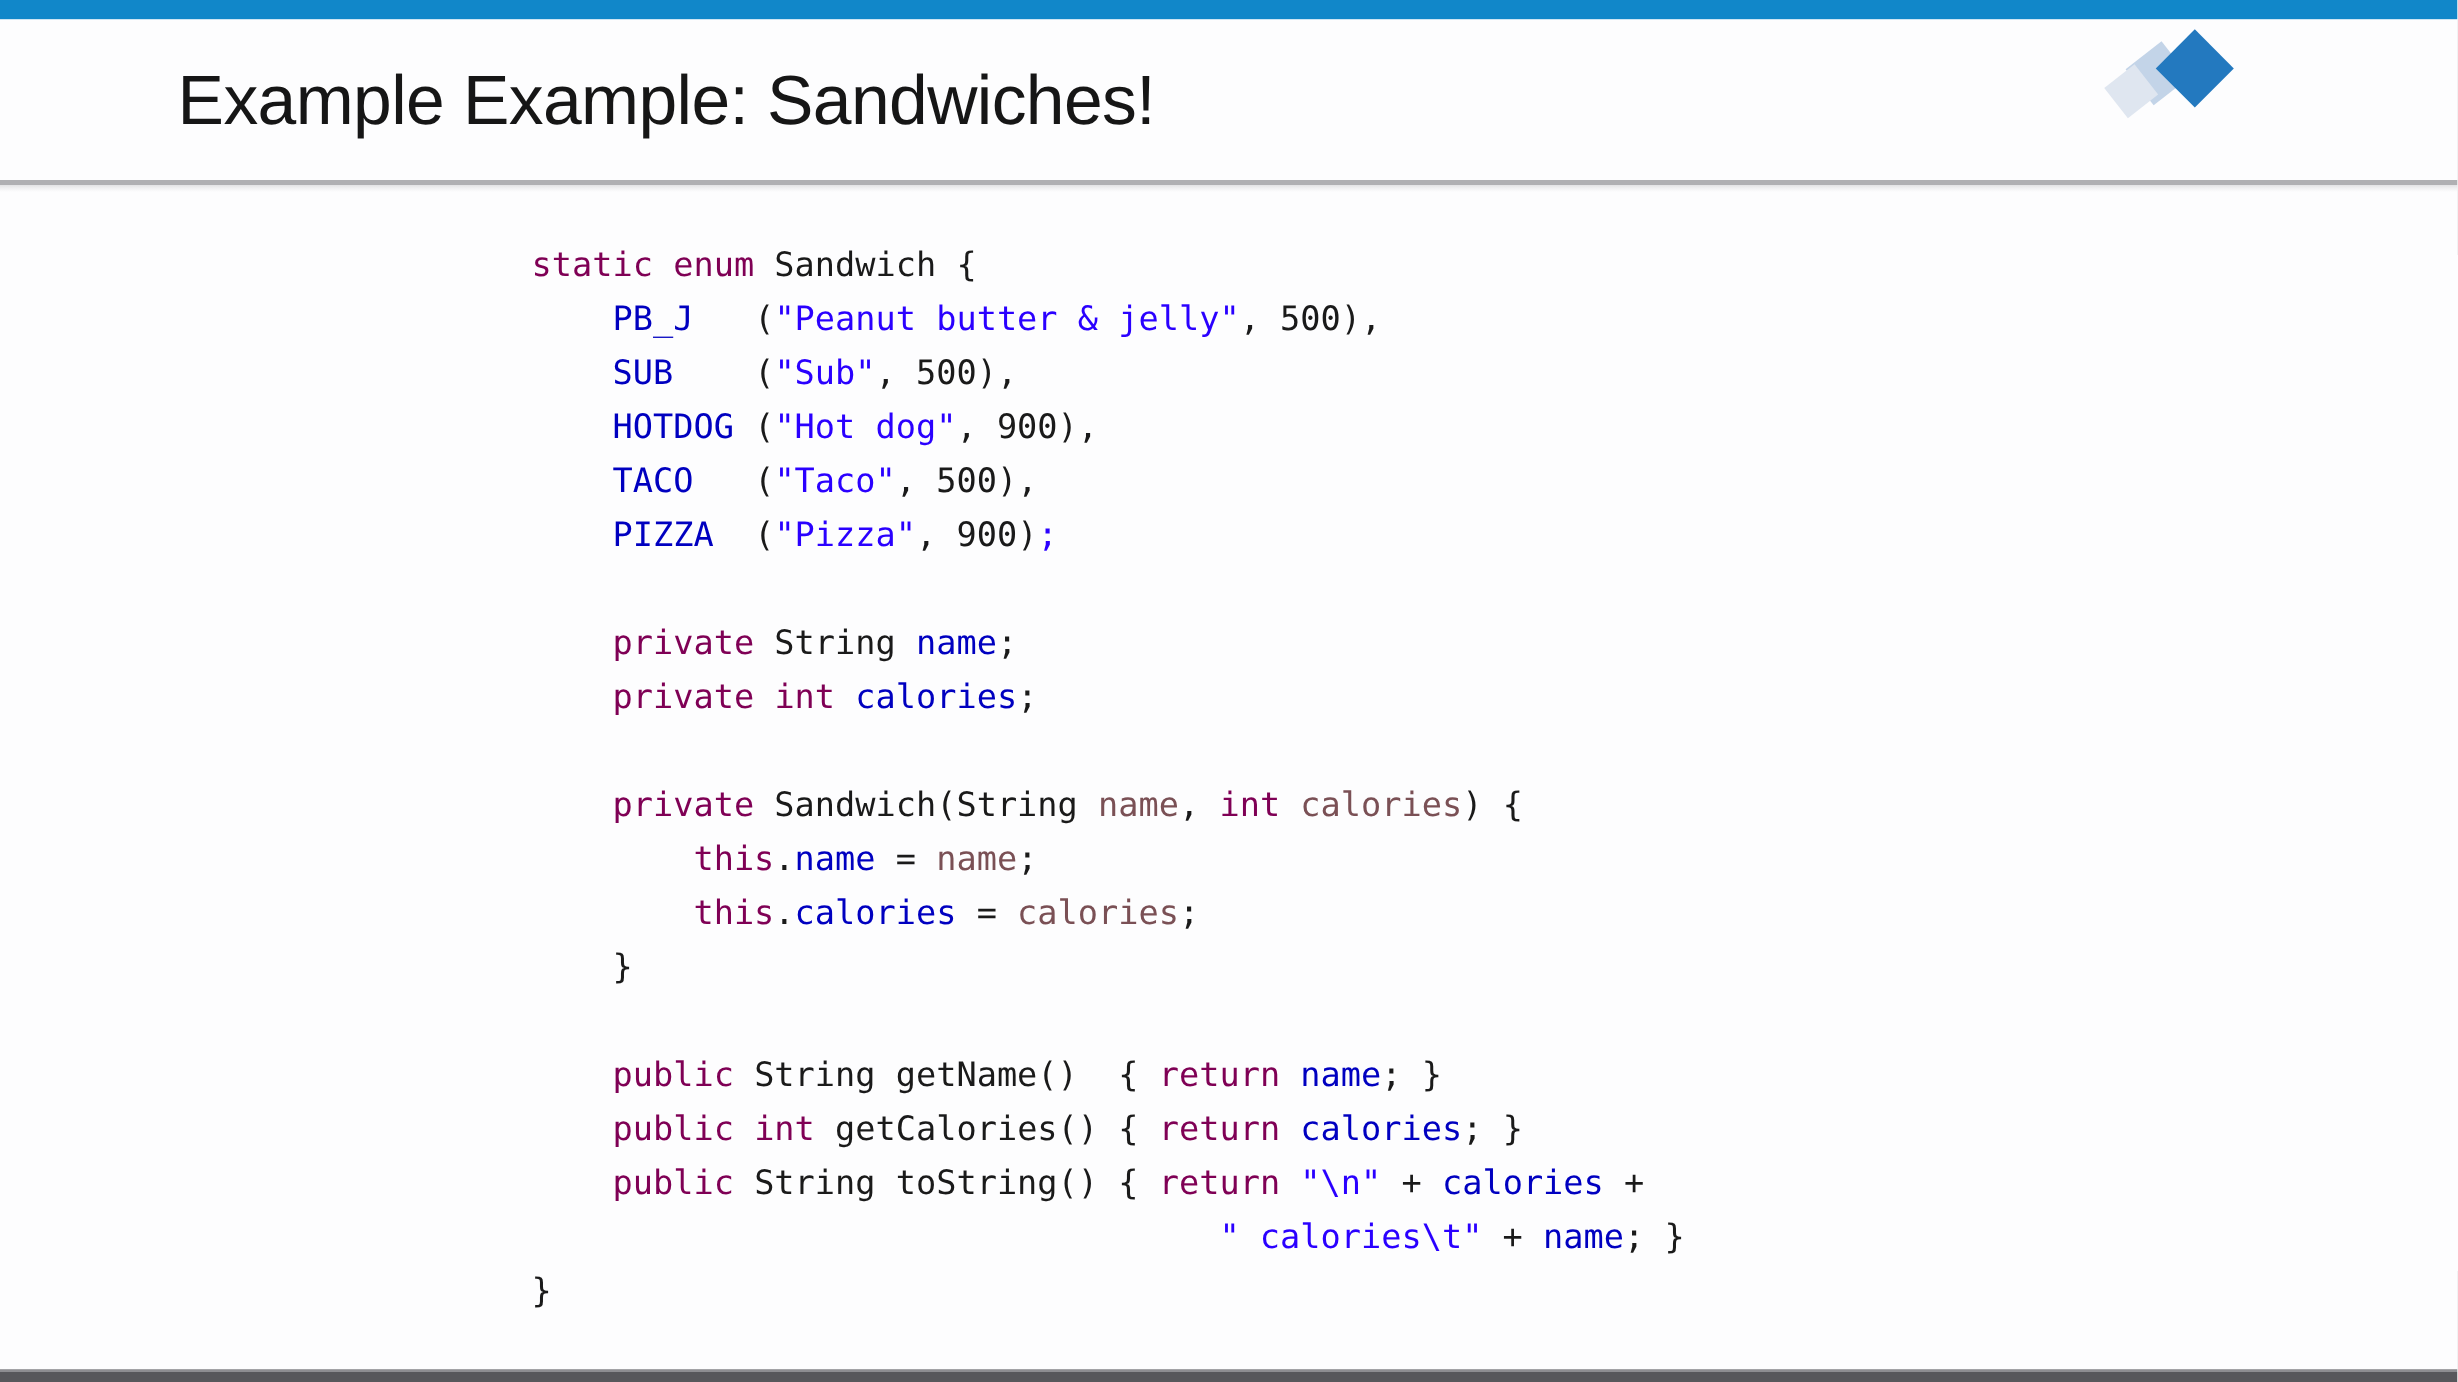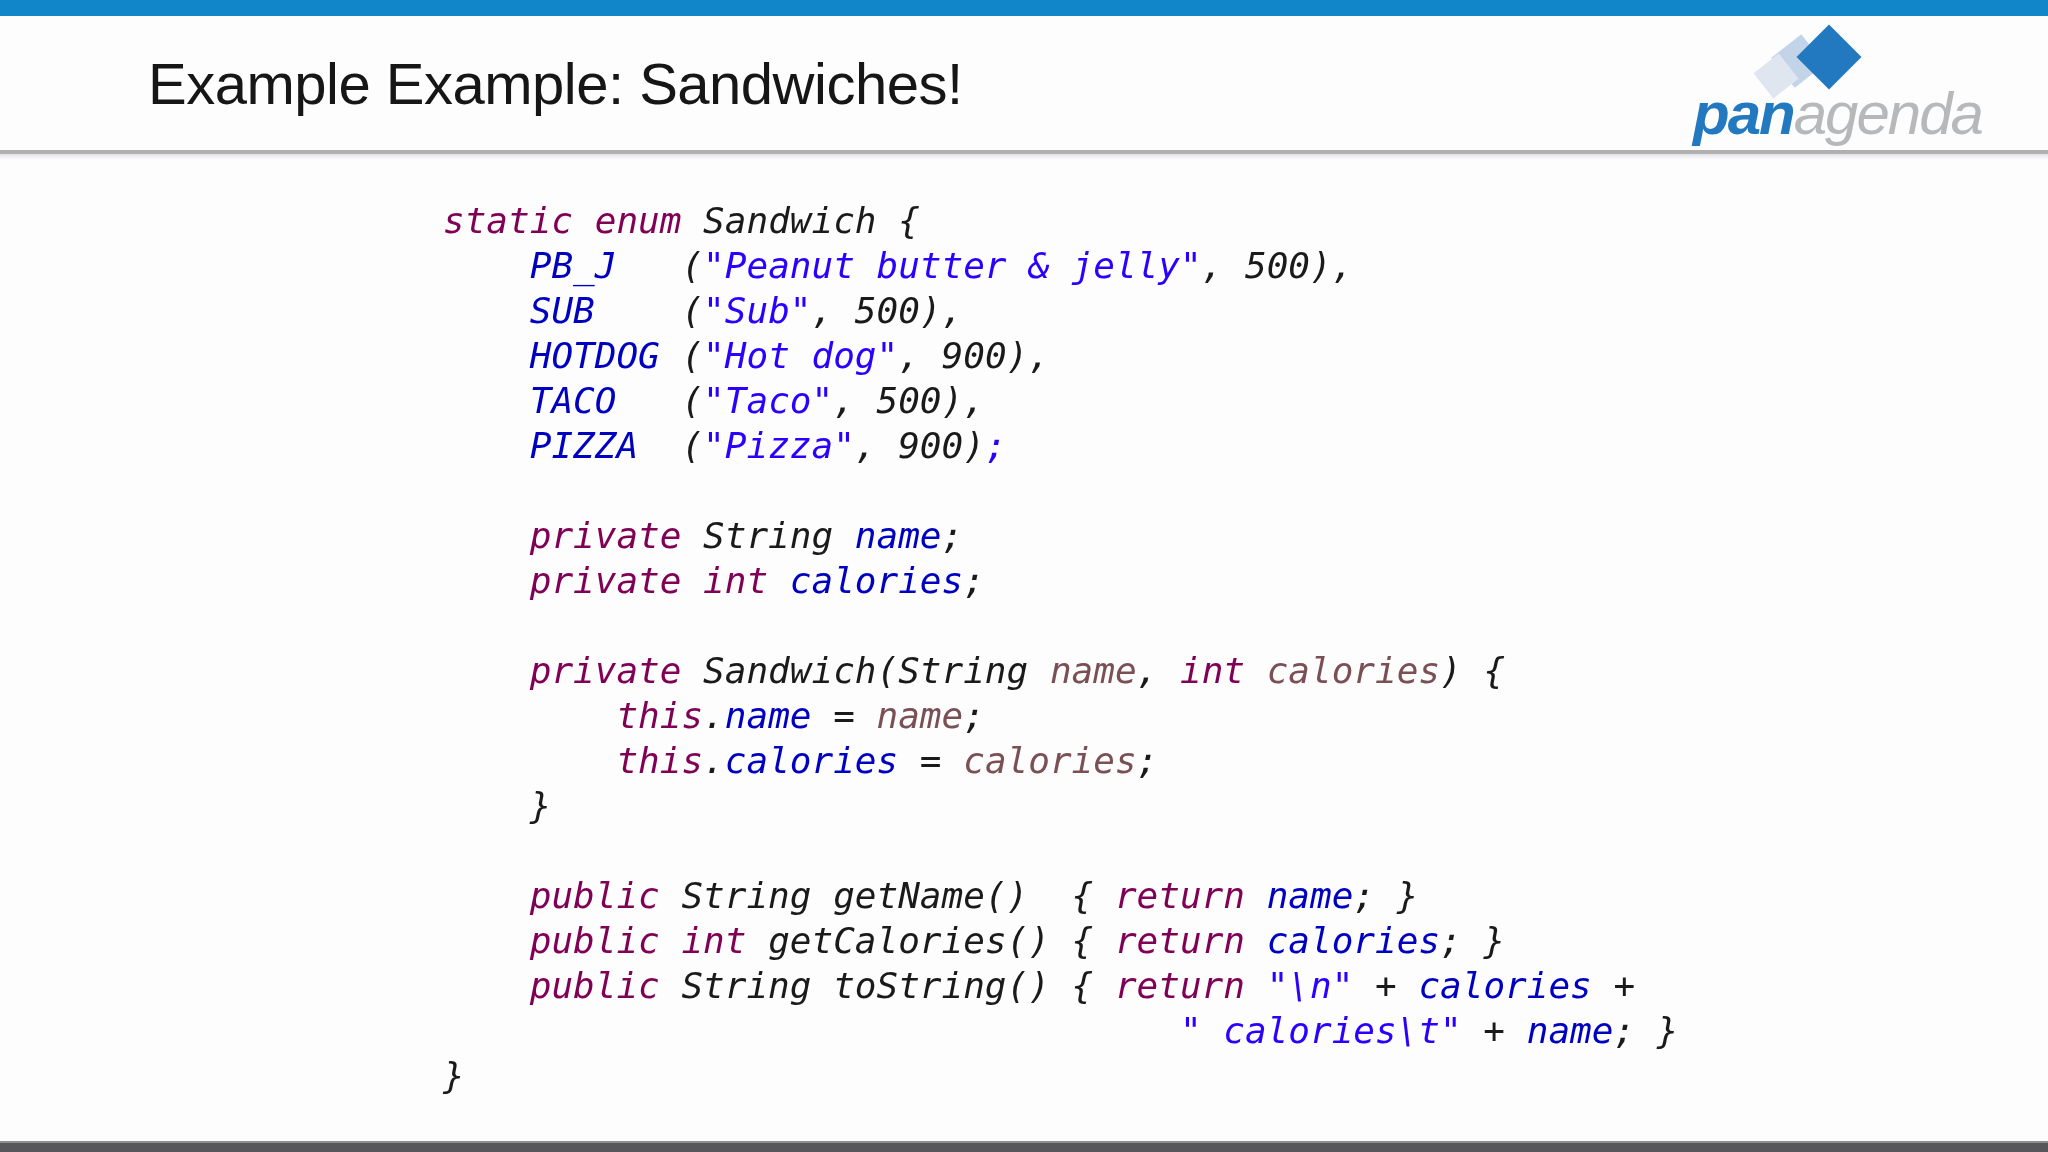--- a/index.html
+++ b/index.html
@@ -29,21 +29,21 @@
   .diamond.blue{left:116px;top:14px;width:46px;height:46px;background:var(--logo-blue,#2379bf);transform:rotate(45deg);z-index:3;}
   .brand{
     position:absolute;left:3px;top:64px;font-style:italic;font-size:60px;
     line-height:1;letter-spacing:-2px;white-space:nowrap;
   }
   .brand .pan{font-weight:bold;color:var(--logo-blue,#2379bf);}
   .brand .agenda{font-weight:400;color:var(--logo-gray,#b6b8ba);}
   .code-block{
     position:absolute;left:443px;top:198px;
     font-family:"DejaVu Sans Mono","Liberation Mono",monospace;
-    font-size:36px;line-height:45px;white-space:pre;font-style:italic;
+    font-size:28px;line-height:45px;white-space:pre;
   }
   .code-line{height:45px;}
   .tk-k{color:var(--tk-k,#7F0055);}
   .tk-p{color:var(--tk-p,#1a1a1a);}
   .tk-f{color:var(--tk-f,#0000C0);}
   .tk-s{color:var(--tk-s,#2A00FF);}
   .tk-v{color:var(--tk-v,#7A5055);}
   .bottom-bar{
     position:absolute;left:0;bottom:0;width:100%;height:11px;
     background:linear-gradient(to bottom,#8d8d91 0px,#8d8d91 2px,var(--footer,#57575b) 2px);
@@ -54,21 +54,20 @@
 
 <div class="slide">
   <div class="top-accent"></div>
 
   <div class="page-title">Example Example: Sandwiches!</div>
 
   <div class="logo">
     <div class="diamond medium"></div>
     <div class="diamond pale"></div>
     <div class="diamond blue"></div>
-    <div class="brand"><span class="pan">pan</span><span class="agenda">agenda</span></div>
   </div>
 
   <div class="header-divider"></div>
 
   <div class="code-block"><div class="code-line"><span class="tk-k">static</span><span class="tk-p"> </span><span class="tk-k">enum</span><span class="tk-p"> Sandwich {</span></div><div class="code-line"><span class="tk-p">    </span><span class="tk-f">PB_J</span><span class="tk-p">   (</span><span class="tk-s">"Peanut butter &amp; jelly"</span><span class="tk-p">, 500),</span></div><div class="code-line"><span class="tk-p">    </span><span class="tk-f">SUB</span><span class="tk-p">    (</span><span class="tk-s">"Sub"</span><span class="tk-p">, 500),</span></div><div class="code-line"><span class="tk-p">    </span><span class="tk-f">HOTDOG</span><span class="tk-p"> (</span><span class="tk-s">"Hot dog"</span><span class="tk-p">, 900),</span></div><div class="code-line"><span class="tk-p">    </span><span class="tk-f">TACO</span><span class="tk-p">   (</span><span class="tk-s">"Taco"</span><span class="tk-p">, 500),</span></div><div class="code-line"><span class="tk-p">    </span><span class="tk-f">PIZZA</span><span class="tk-p">  (</span><span class="tk-s">"Pizza"</span><span class="tk-p">, 900)</span><span class="tk-s">;</span></div><div class="code-line">&nbsp;</div><div class="code-line"><span class="tk-p">    </span><span class="tk-k">private</span><span class="tk-p"> String </span><span class="tk-f">name</span><span class="tk-p">;</span></div><div class="code-line"><span class="tk-p">    </span><span class="tk-k">private</span><span class="tk-p"> </span><span class="tk-k">int</span><span class="tk-p"> </span><span class="tk-f">calories</span><span class="tk-p">;</span></div><div class="code-line">&nbsp;</div><div class="code-line"><span class="tk-p">    </span><span class="tk-k">private</span><span class="tk-p"> Sandwich(String </span><span class="tk-v">name</span><span class="tk-p">, </span><span class="tk-k">int</span><span class="tk-p"> </span><span class="tk-v">calories</span><span class="tk-p">) {</span></div><div class="code-line"><span class="tk-p">        </span><span class="tk-k">this</span><span class="tk-p">.</span><span class="tk-f">name</span><span class="tk-p"> = </span><span class="tk-v">name</span><span class="tk-p">;</span></div><div class="code-line"><span class="tk-p">        </span><span class="tk-k">this</span><span class="tk-p">.</span><span class="tk-f">calories</span><span class="tk-p"> = </span><span class="tk-v">calories</span><span class="tk-p">;</span></div><div class="code-line"><span class="tk-p">    }</span></div><div class="code-line">&nbsp;</div><div class="code-line"><span class="tk-p">    </span><span class="tk-k">public</span><span class="tk-p"> String getName()  { </span><span class="tk-k">return</span><span class="tk-p"> </span><span class="tk-f">name</span><span class="tk-p">; }</span></div><div class="code-line"><span class="tk-p">    </span><span class="tk-k">public</span><span class="tk-p"> </span><span class="tk-k">int</span><span class="tk-p"> getCalories() { </span><span class="tk-k">return</span><span class="tk-p"> </span><span class="tk-f">calories</span><span class="tk-p">; }</span></div><div class="code-line"><span class="tk-p">    </span><span class="tk-k">public</span><span class="tk-p"> String toString() { </span><span class="tk-k">return</span><span class="tk-p"> </span><span class="tk-s">"\n"</span><span class="tk-p"> + </span><span class="tk-f">calories</span><span class="tk-p"> +</span></div><div class="code-line"><span class="tk-p">                                  </span><span class="tk-s">" calories\t"</span><span class="tk-p"> + </span><span class="tk-f">name</span><span class="tk-p">; }</span></div><div class="code-line"><span class="tk-p">}</span></div></div>
 
   <div class="bottom-bar"></div>
 </div>
 
 </body></html>

